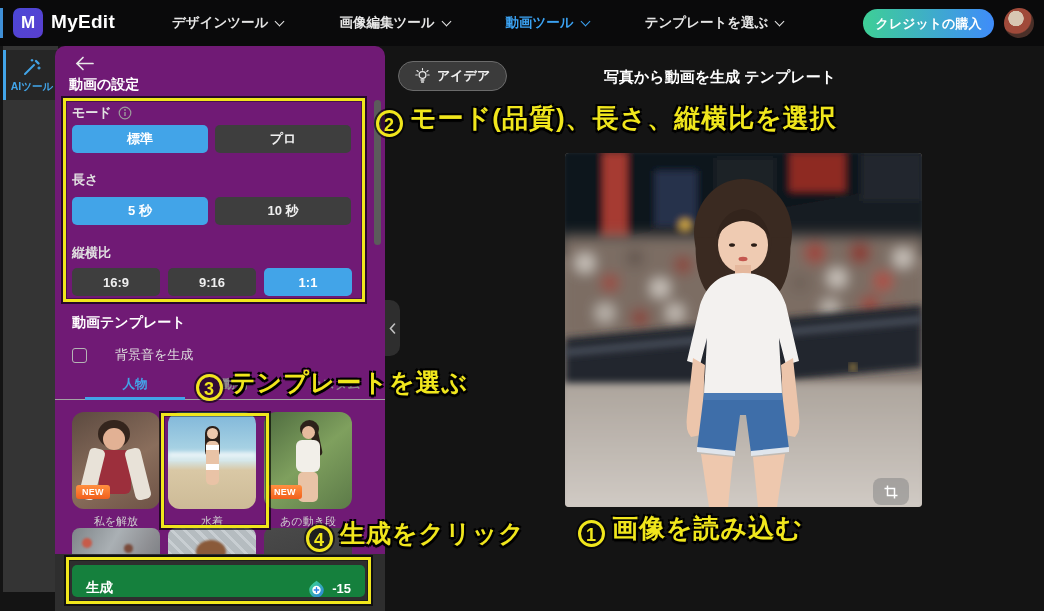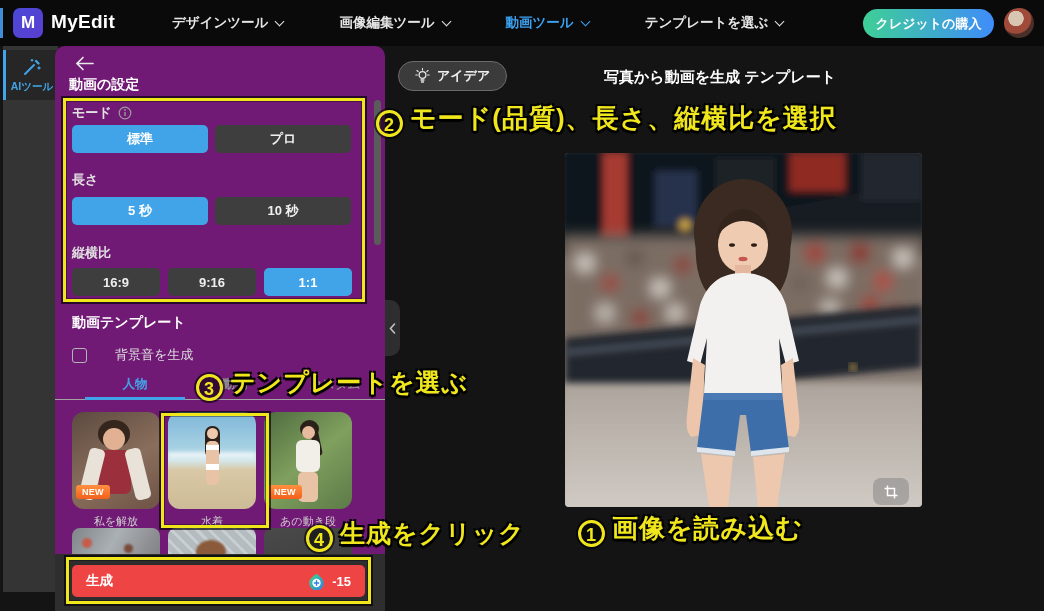--- a/index.html
+++ b/index.html
@@ -46,22 +46,22 @@
   .tab{width:100px;height:28px;text-align:center;color:#8f8f8f;font-size:12.5px;font-weight:700;line-height:24px;cursor:pointer;}
   .tab.active{color:#42a4e8;border-bottom:3px solid #42a4e8;}
   .thumb{position:absolute;width:88px;height:97px;border-radius:12px;overflow:hidden;cursor:pointer;top:366px;}
   .thumb2{position:absolute;width:88px;height:60px;border-radius:8px 8px 0 0;overflow:hidden;cursor:pointer;top:482px;}
   .tlabel{position:absolute;top:468px;width:88px;text-align:center;color:#cfcfcf;font-size:11px;}
   .new-badge{position:absolute;left:4px;bottom:10px;background:linear-gradient(180deg,#ff9040,#f2601c);
     color:#fff;font-size:9px;font-weight:800;padding:2px 6px;border-radius:3px;letter-spacing:.3px;}
   .fig{position:absolute;}
   #panel-scroll{position:absolute;left:319px;top:54px;width:7px;height:145px;border-radius:4px;background:#5b5b5b;cursor:pointer;}
   #panel-footer{position:absolute;left:0;top:508px;width:330px;height:57px;background:#2e2e2e;}
-  #gen-btn{position:absolute;left:72px;top:565px;width:293px;height:32px;border:none;border-radius:5px;background:#ef4444;
-    color:#fff;font-size:13.5px;font-weight:700;cursor:pointer;display:flex;align-items:center;padding:0 14px;}
+  #gen-btn{position:absolute;left:72px;top:565px;width:293px;height:32px;border:none;border-radius:5px;background:#15803d;
+    color:#fff;font-size:13.5px;font-weight:700;cursor:pointer;display:flex;align-items:flex-end;padding:0 14px;}
   #gen-btn .gen-label{flex:0 0 auto;}
   #gen-btn .gen-right{margin-left:auto;display:flex;align-items:center;gap:7px;font-size:13px;font-weight:700;}
   #collapse-handle{position:absolute;left:385px;top:300px;width:15px;height:56px;background:#2e2e2e;
     border-radius:0 10px 10px 0;cursor:pointer;display:flex;align-items:center;justify-content:center;}
 
   
   .t1{background:linear-gradient(150deg,#5c4a40,#8a6e5c 55%,#6e5346);}
   .t2{background:linear-gradient(180deg,#7fb6d9 0%,#a9d3e4 40%,#d3e6e9 50%,#d9c8a5 60%,#cdbb97 100%);}
   .t3{background:linear-gradient(140deg,#4e6b3f,#7fa05e 50%,#5c7a48);}
   .t4{background:linear-gradient(120deg,#7e8488,#aab0b4 40%,#8e8f93 70%,#6f7478);}

